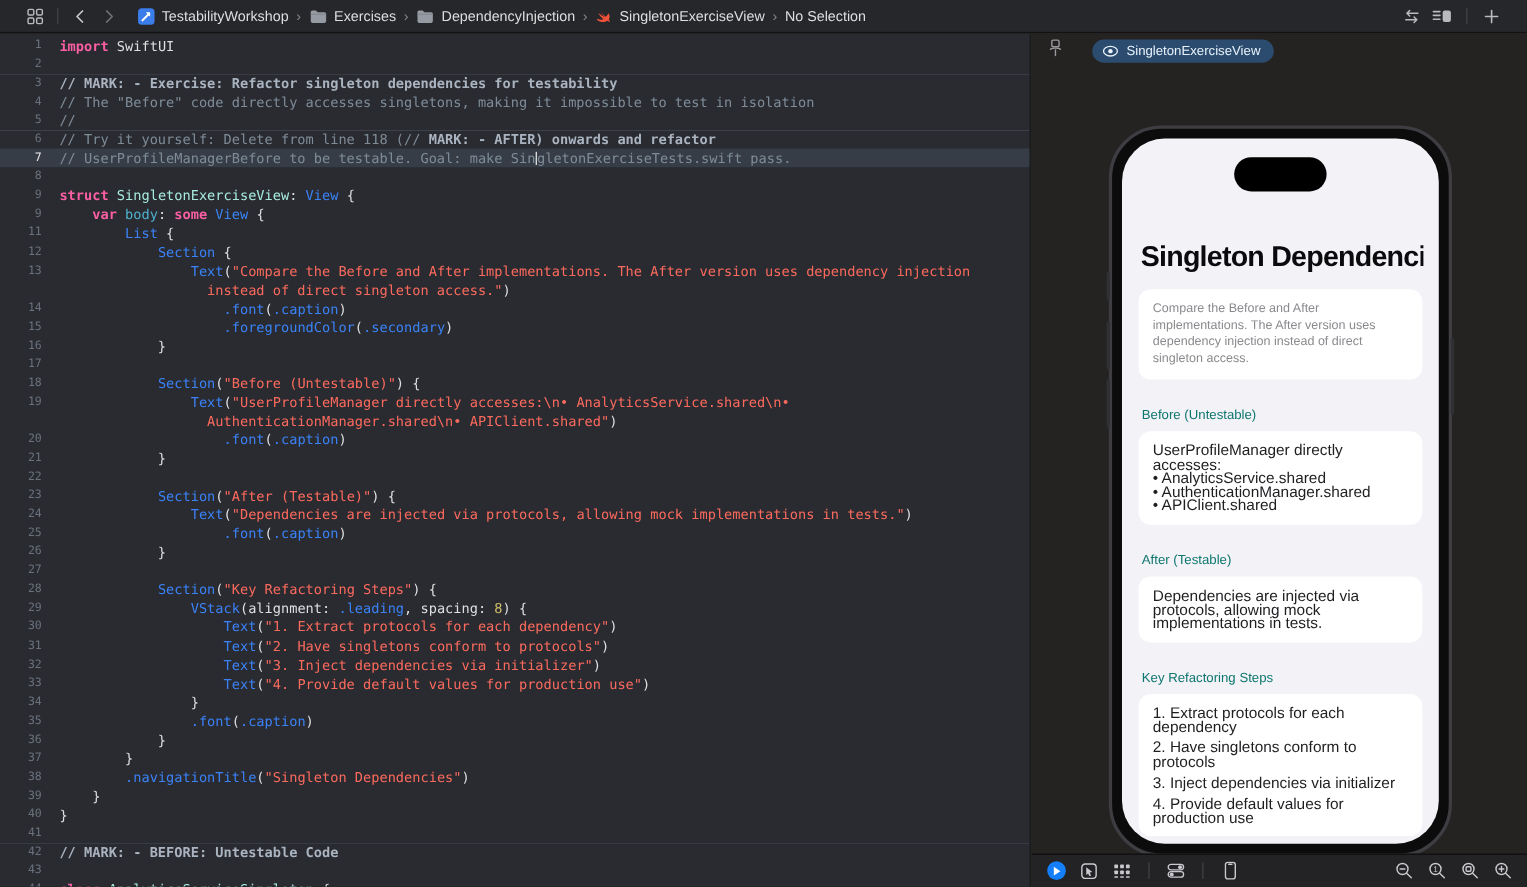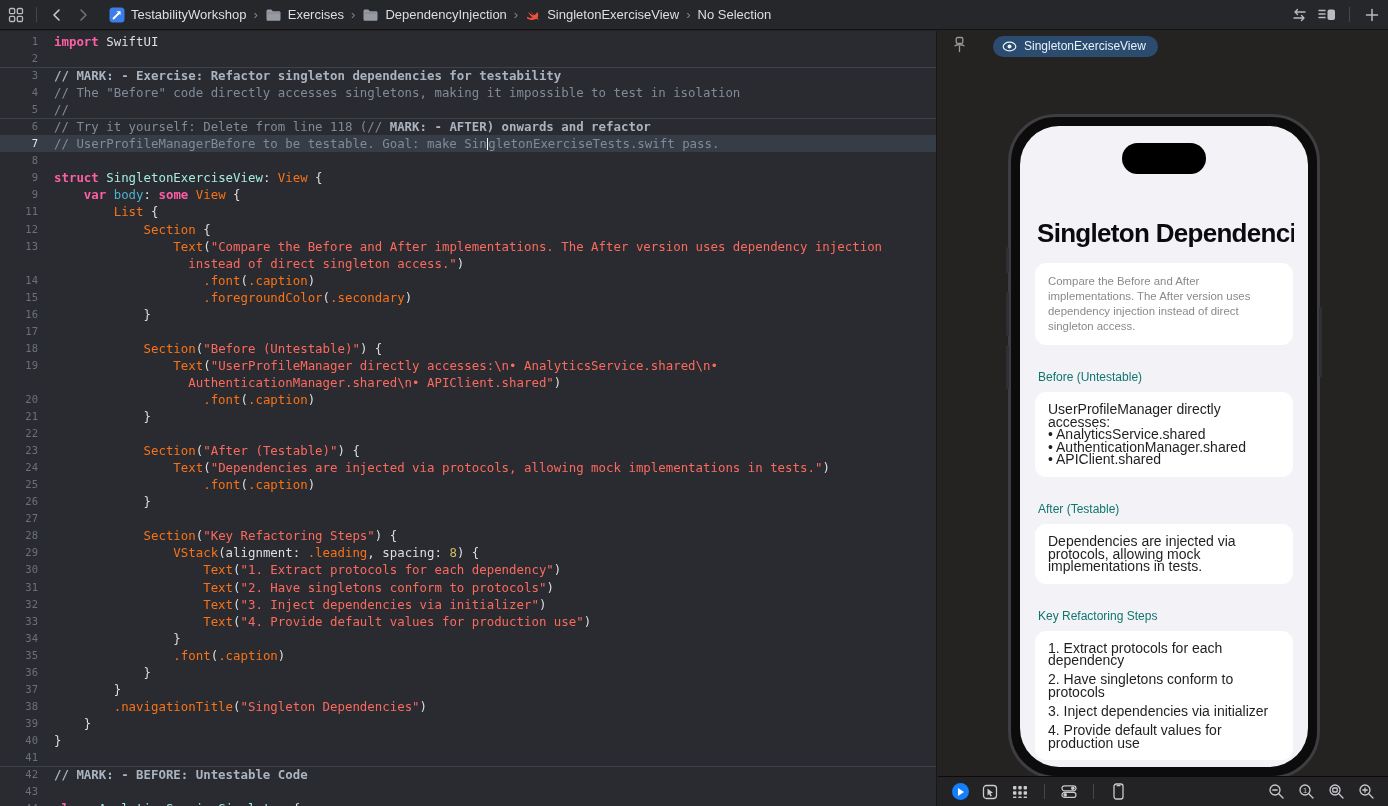--- a/index.html
+++ b/index.html
@@ -2,21 +2,21 @@
 <html><head>
 <meta charset="utf-8">
 <style>
   * { margin:0; padding:0; box-sizing:border-box; }
   html,body { width:1388px; height:806px; overflow:hidden; background:#242321;
               font-family:"Liberation Sans", sans-serif; }
 
   
   .toolbar { position:absolute; top:0; left:0; width:1388px; height:30px;
              background:#26272b; border-bottom:1px solid #121214;
-             display:flex; align-items:center; padding:0 6px; gap:6px; }
+             display:flex; align-items:center; padding:0 22px; gap:6px; }
   .tb-ico { width:20px; height:20px; display:flex; align-items:center; justify-content:center;
             color:#b9b9be; flex:0 0 auto; cursor:default; }
   .vdiv { width:1px; height:15px; background:#46464a; margin:0 4px; flex:0 0 auto; }
   .breadcrumb { display:flex; align-items:center; gap:7px; margin-left:10px;
                 font-size:13px; color:#dededf; white-space:nowrap; }
   .bc-item { display:flex; align-items:center; gap:6px; }
   .bc-sep { color:#85858a; font-size:13px; }
   .tb-right { margin-left:auto; display:flex; align-items:center; gap:8px; }
 
   
@@ -24,21 +24,21 @@
             background:#292b31; overflow:hidden; border-right:1px solid #18181a;
             font-family:"DejaVu Sans Mono","Liberation Mono",monospace; }
   .code-area { padding-top:2px; }
   .crow { display:flex; height:17.05px; line-height:17.05px; font-size:12.4px; }
   .crow.sep { box-shadow: inset 0 1px 0 #3d424a; }
   .crow.cur { background:#363d47; }
   .ln { flex:0 0 38px; width:38px; text-align:right; color:#6a717c; font-size:10.5px; }
   .crow.cur .ln { color:#e8e8ea; }
   .codetext { white-space:pre; padding-left:16px; }
   .t-kw  { color:#fc5fa3; font-weight:bold; }
-  .t-ty  { color:#f97316; }
+  .t-ty  { color:#3b82f6; }
   .t-pty { color:#a7ebdd; }
   .t-decl{ color:#4eb0cc; }
   .t-str { color:#fc6a5d; }
   .t-num { color:#d0bf69; }
   .t-cmt { color:#7f8c98; }
   .t-cmtb{ color:#aab4c0; font-weight:bold; }
   .t-pln { color:#dfdfe0; }
   .caret { display:inline-block; width:1.5px; height:12px; background:#ffffff; vertical-align:-2px; }
 
   

